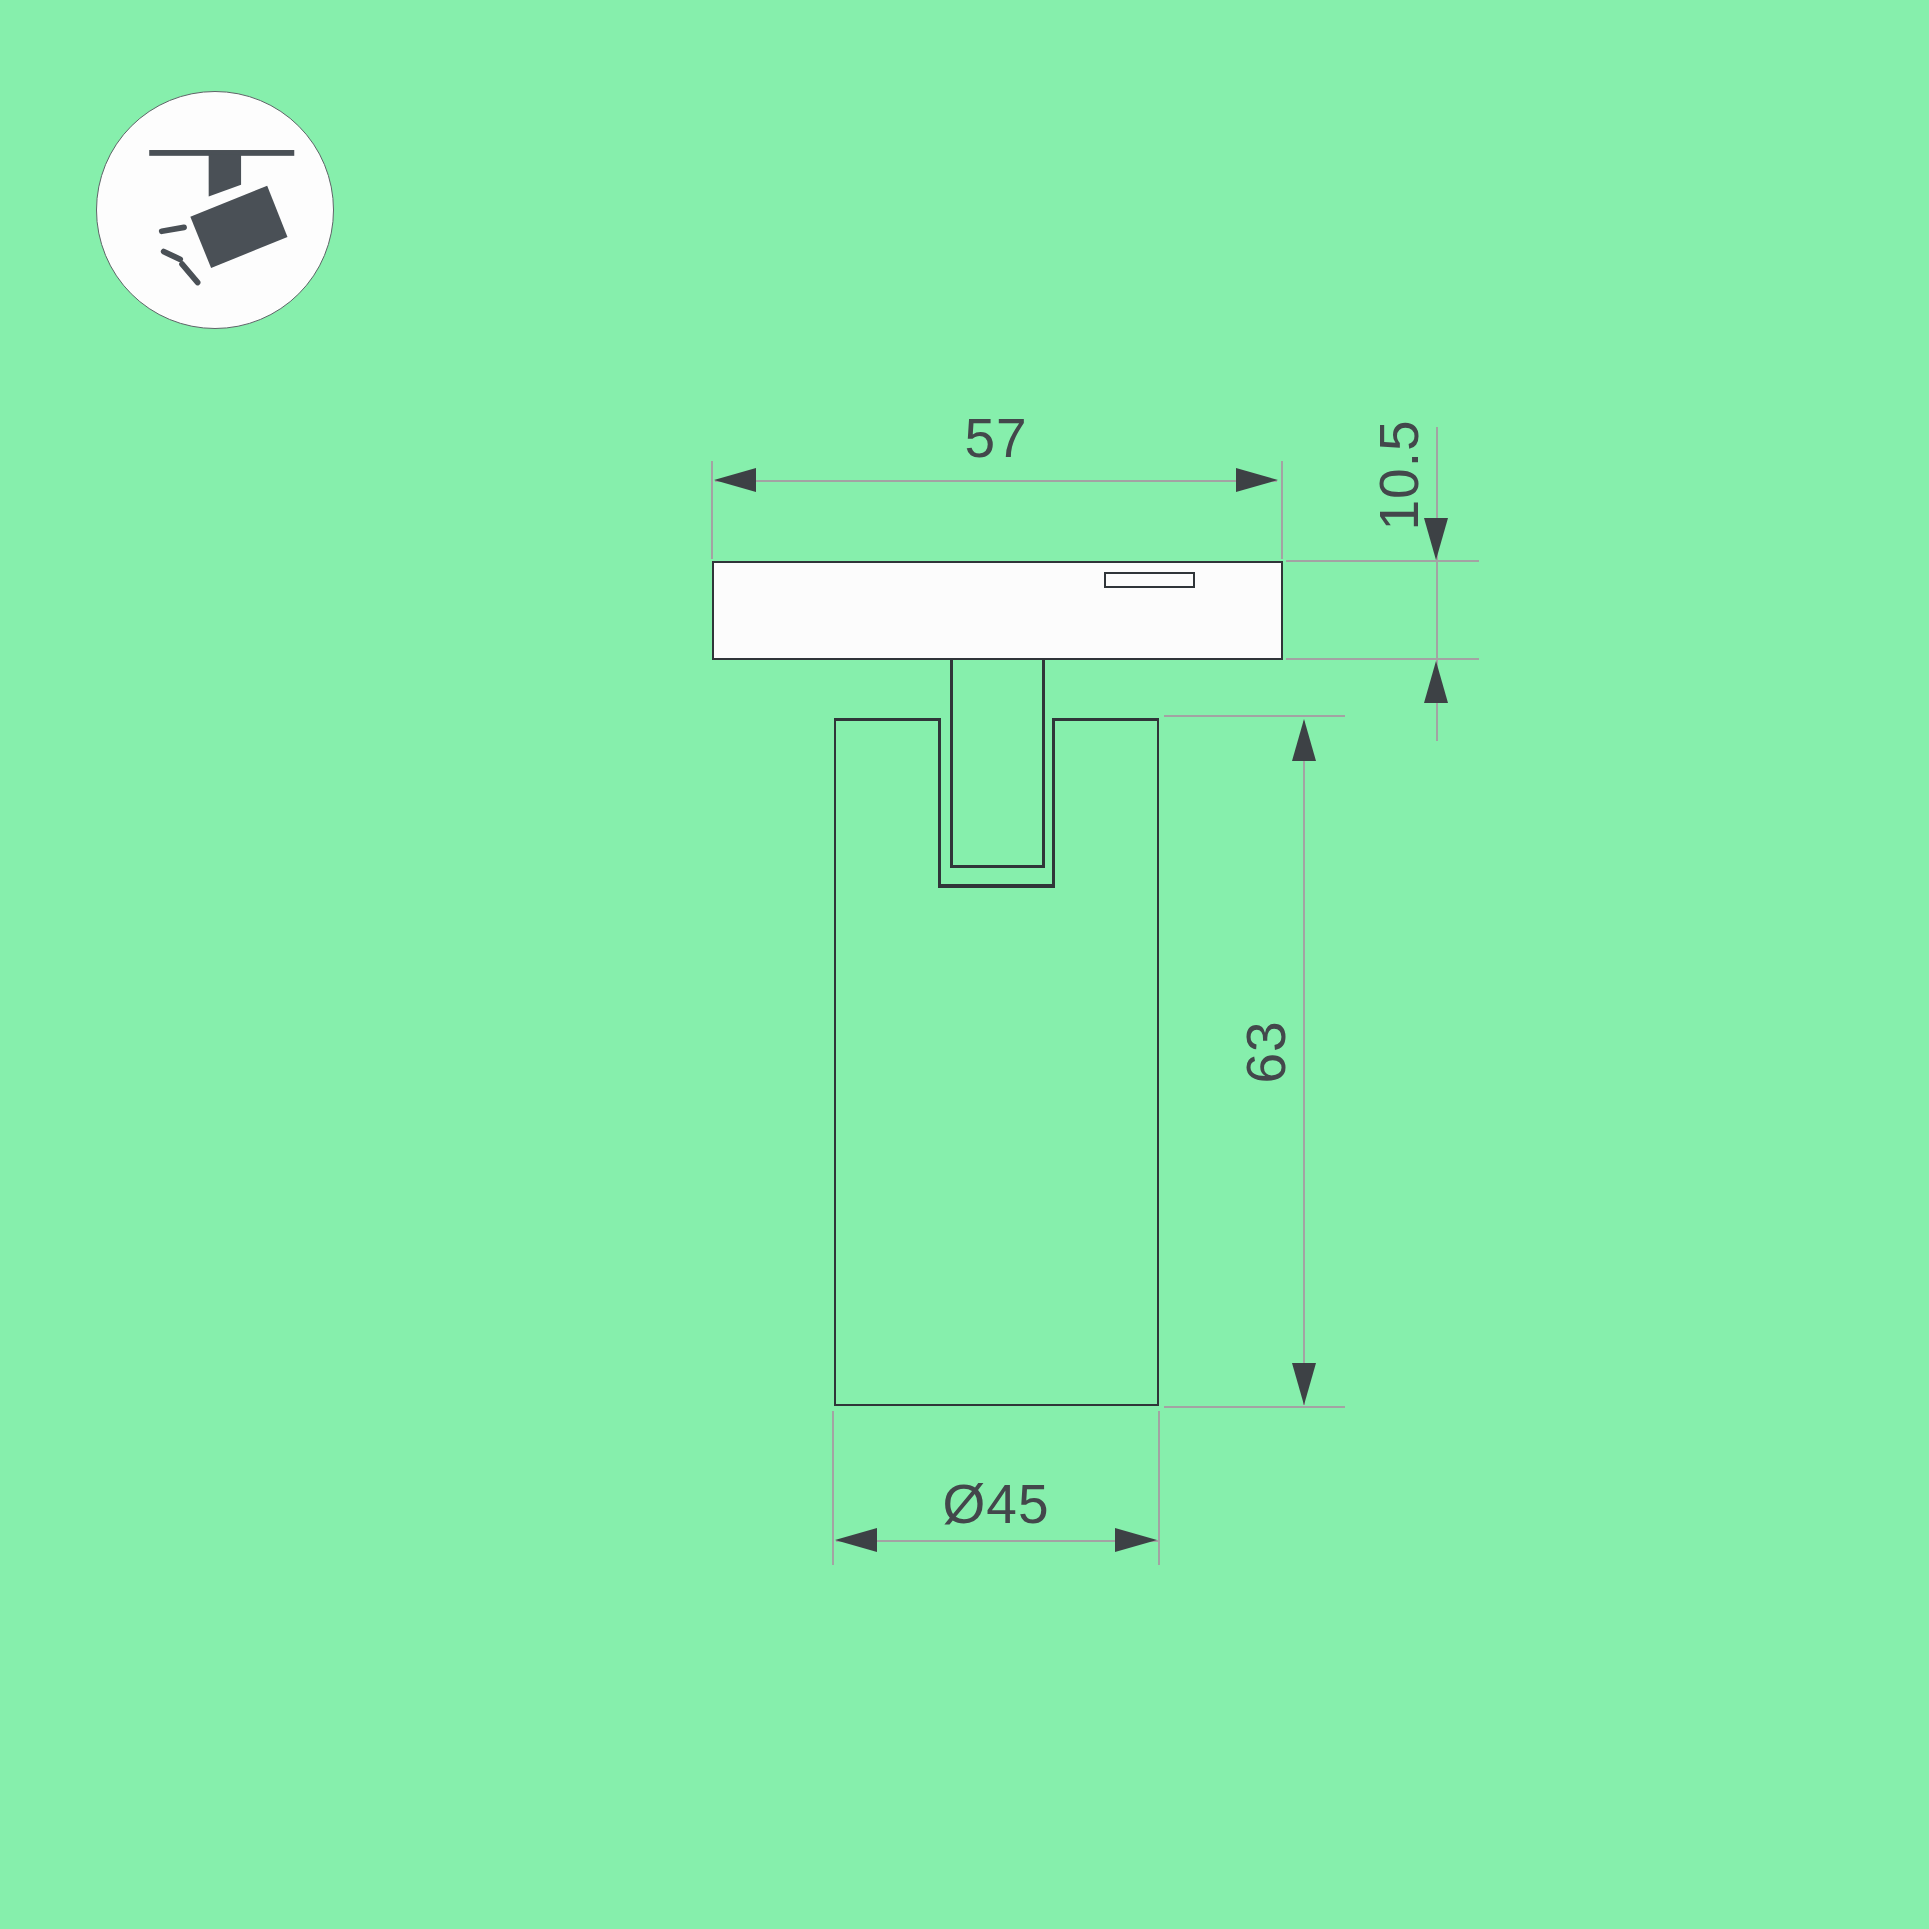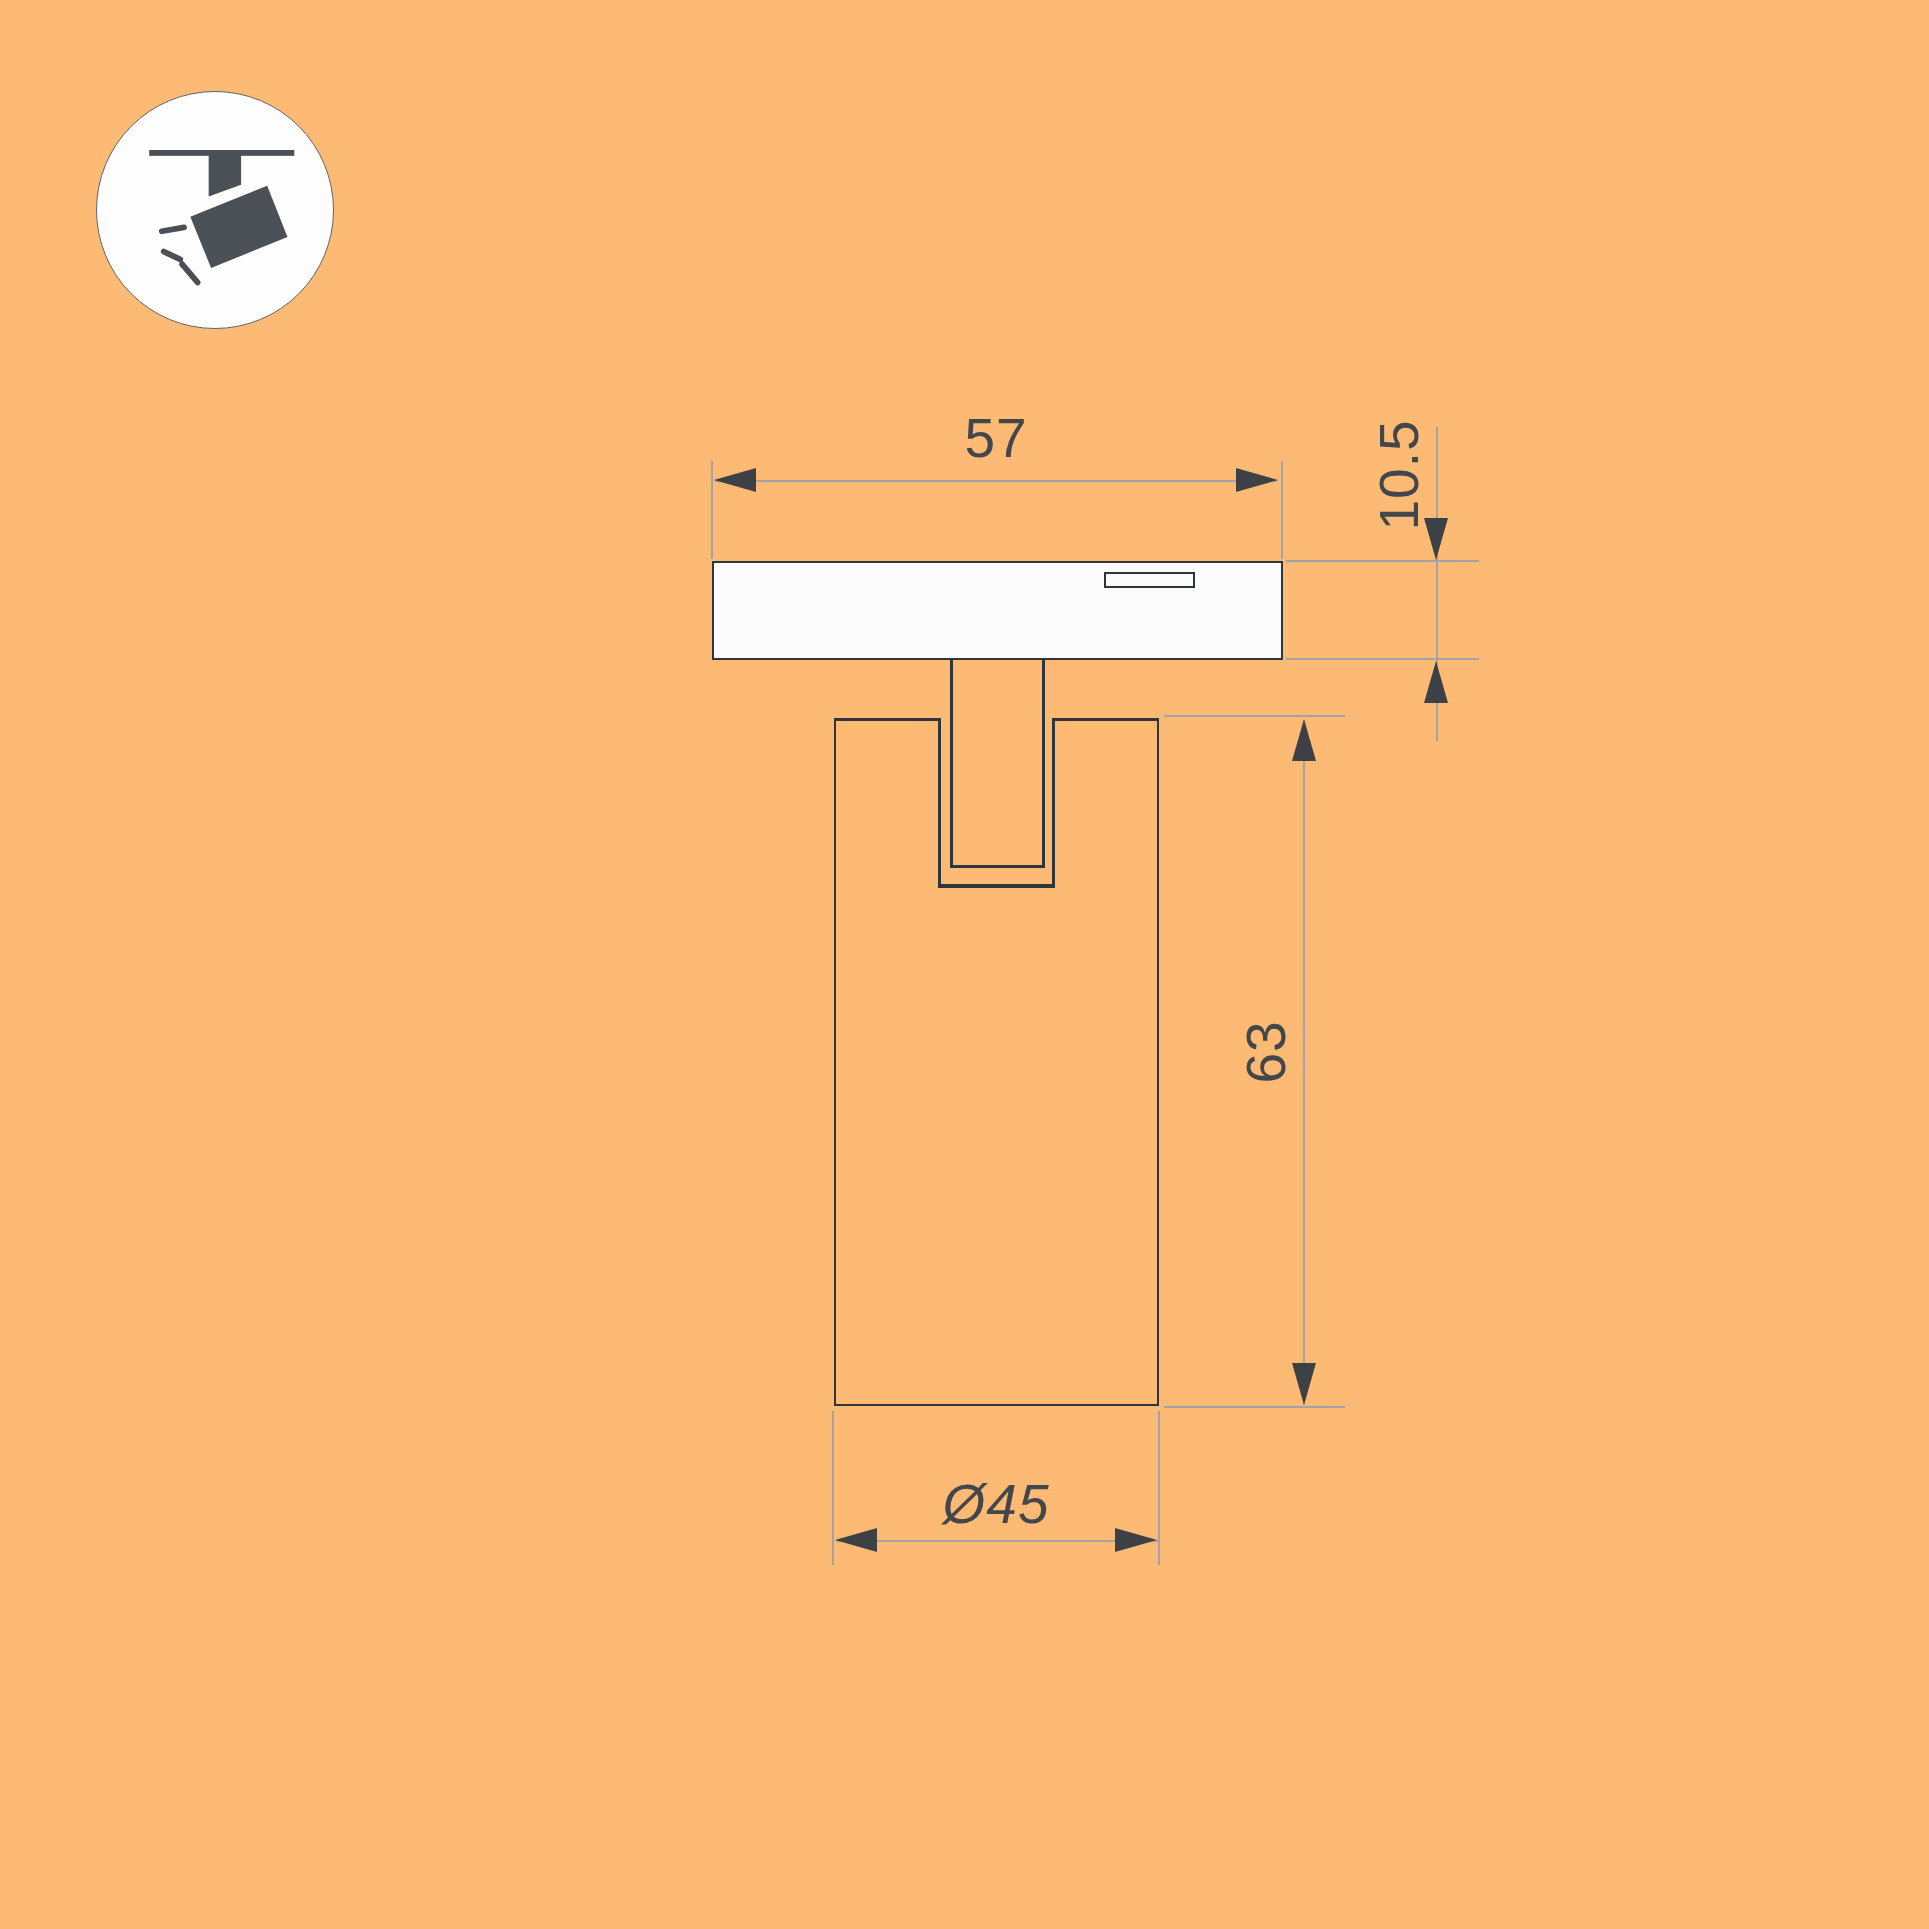--- a/index.html
+++ b/index.html
@@ -1,19 +1,19 @@
 <!DOCTYPE html>
 <html><head>
 <meta charset="utf-8">
 <style>
   html,body { margin:0; padding:0; }
   body { font-family:"Liberation Sans", sans-serif; }
   #canvas {
     position:relative; width:1929px; height:1929px;
-    background:#fdba74; overflow:hidden;
+    background:#86efac; overflow:hidden;
   }
   
   .edge  { position:absolute; background:#303539; }          
   .thin  { position:absolute; background:#a3a3a3; }          
   .box   { position:absolute; border:2.9px solid #303539; background:#fcfcfc; box-sizing:border-box; }
   .arr   { position:absolute; width:0; height:0; }
   .arr-left  { border-top:12.6px solid transparent; border-bottom:12.6px solid transparent; border-right:42px solid #3d4145; }
   .arr-right { border-top:12.6px solid transparent; border-bottom:12.6px solid transparent; border-left:42px solid #3d4145; }
   .arr-up    { border-left:12.6px solid transparent; border-right:12.6px solid transparent; border-bottom:42px solid #3d4145; }
   .arr-down  { border-left:12.6px solid transparent; border-right:12.6px solid transparent; border-top:42px solid #3d4145; }
@@ -83,16 +83,16 @@
   <div class="thin" style="left:1303px; top:721px;  width:1.9px; height:684px;"></div>
   <div class="arr arr-up" style="left:1292px; top:719px;"></div>
   <div class="arr arr-down" style="left:1292px; top:1363px;"></div>
   <div class="dim-label rot" style="left:1208px; top:1023px; width:116px; height:58px;">63</div>
 
   <div class="thin" style="left:832px;  top:1411px; width:1.9px; height:154px;"></div>
   <div class="thin" style="left:1158px; top:1411px; width:1.9px; height:154px;"></div>
   <div class="thin" style="left:836px;  top:1540px; width:322px; height:1.9px;"></div>
   <div class="arr arr-left" style="left:835px;  top:1528px;"></div>
   <div class="arr arr-right" style="left:1115px; top:1528px;"></div>
-  <div class="dim-label" style="left:919px; top:1475px; width:154px;font-style:italic;">Ø45</div>
+  <div class="dim-label" style="left:919px; top:1475px; width:154px;">Ø45</div>
 
 </div>
 
 
 </body></html>

